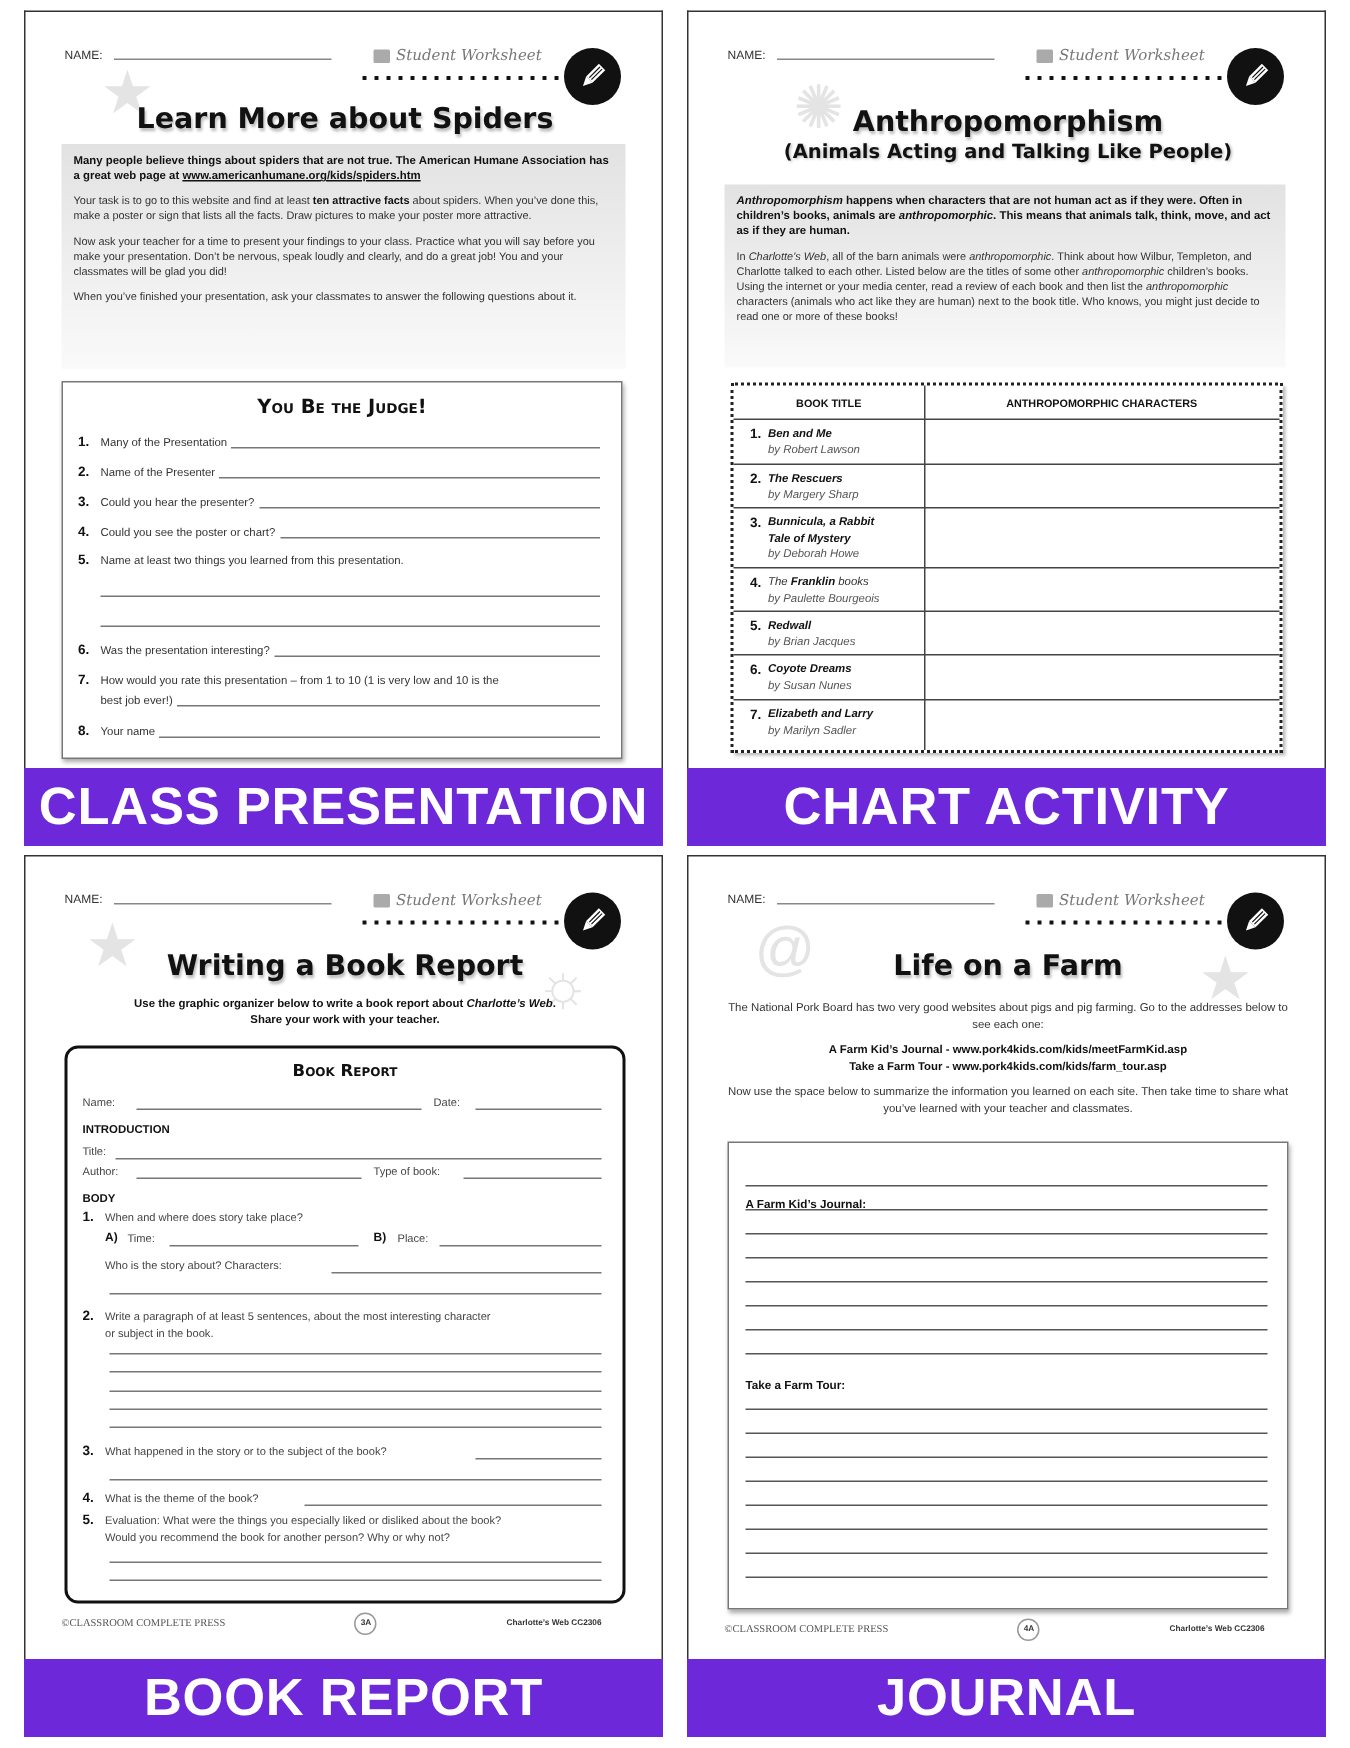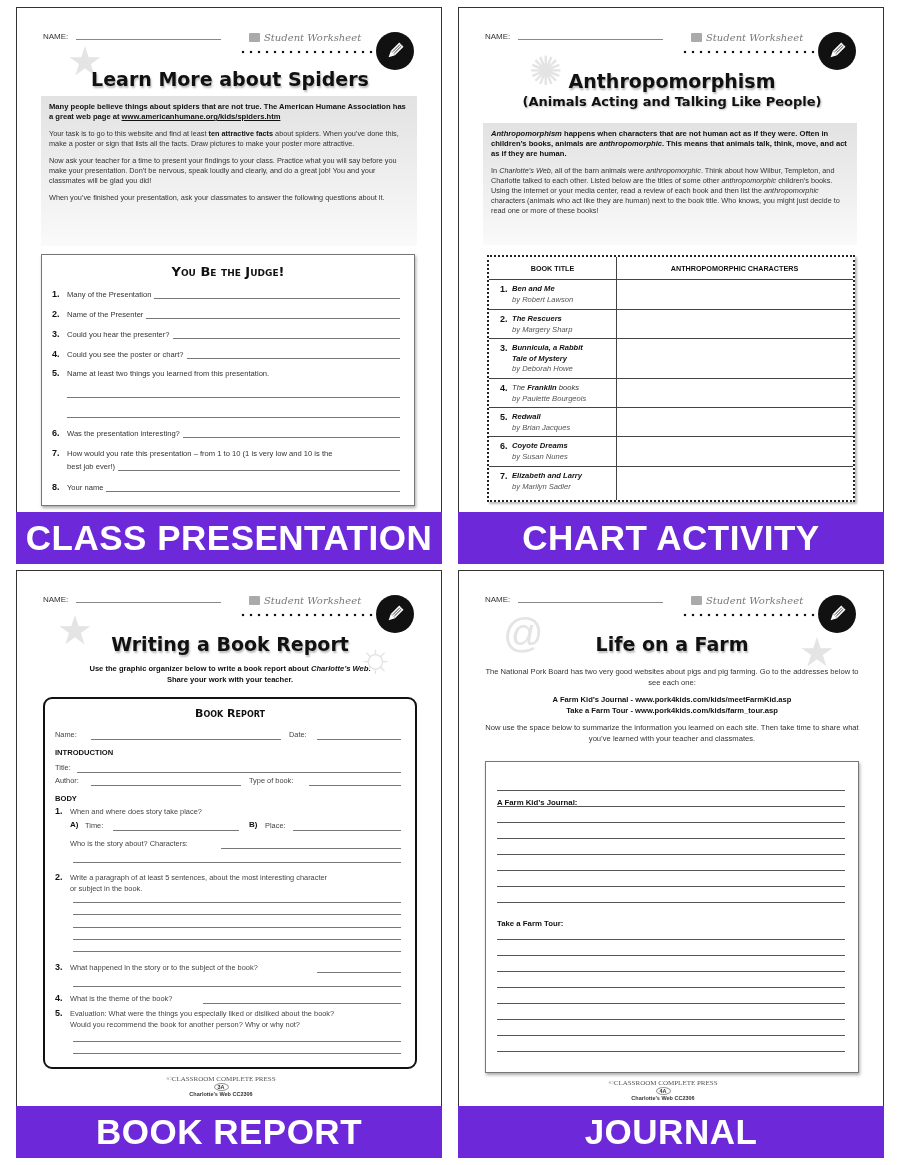--- a/index.html
+++ b/index.html
@@ -54,21 +54,21 @@
   .sec { position: absolute; font-size: 7.6px; font-weight: bold; color: #111; }
   .bnum { position: absolute; font-weight: bold; font-size: 9px; color: #111; }
 
   
   .farm-text { position: absolute; left: 24px; width: 378px; text-align: center; font-size: 7.6px; line-height: 10.5px; color: #333; }
   .farm-links { position: absolute; left: 24px; width: 378px; text-align: center; font-size: 7.6px; line-height: 10.5px; font-weight: bold; color: #111; }
   .journal-box { position: absolute; left: 26px; top: 190px; width: 374px; height: 312px; border: 1.5px solid #777; background: #fff; box-shadow: 1px 2px 3px #aaa; }
   .jlabel { position: absolute; left: 11px; font-size: 7.8px; font-weight: bold; color: #111; }
   .jline { position: absolute; left: 11px; right: 13px; border-bottom: 1px solid #555; }
 
-  .footer { position: absolute; left: 24px; right: 40px; height: 14px; display: flex; align-items: center; justify-content: space-between; flex-direction: column; }
+  .footer { position: absolute; left: 24px; right: 40px; height: 14px; display: flex; align-items: center; justify-content: space-between; }
   .footer-left { font-family: "Liberation Serif", serif; font-size: 7px; color: #555; }
   .footer-page { width: 15px; height: 15px; border: 1px solid #999; border-radius: 50%; font-size: 5.5px; font-weight: bold; display: flex; align-items: center; justify-content: center; color: #333; }
   .footer-right { font-size: 5.5px; font-weight: bold; color: #333; }
 </style>
 </head>
 <body>
 
 <div class="panel" style="left:16px; top:7px; height:557px;">
   <div class="sheet" style="height:505px;">
     <span class="deco" style="left:50px; top:30px;">★</span>

